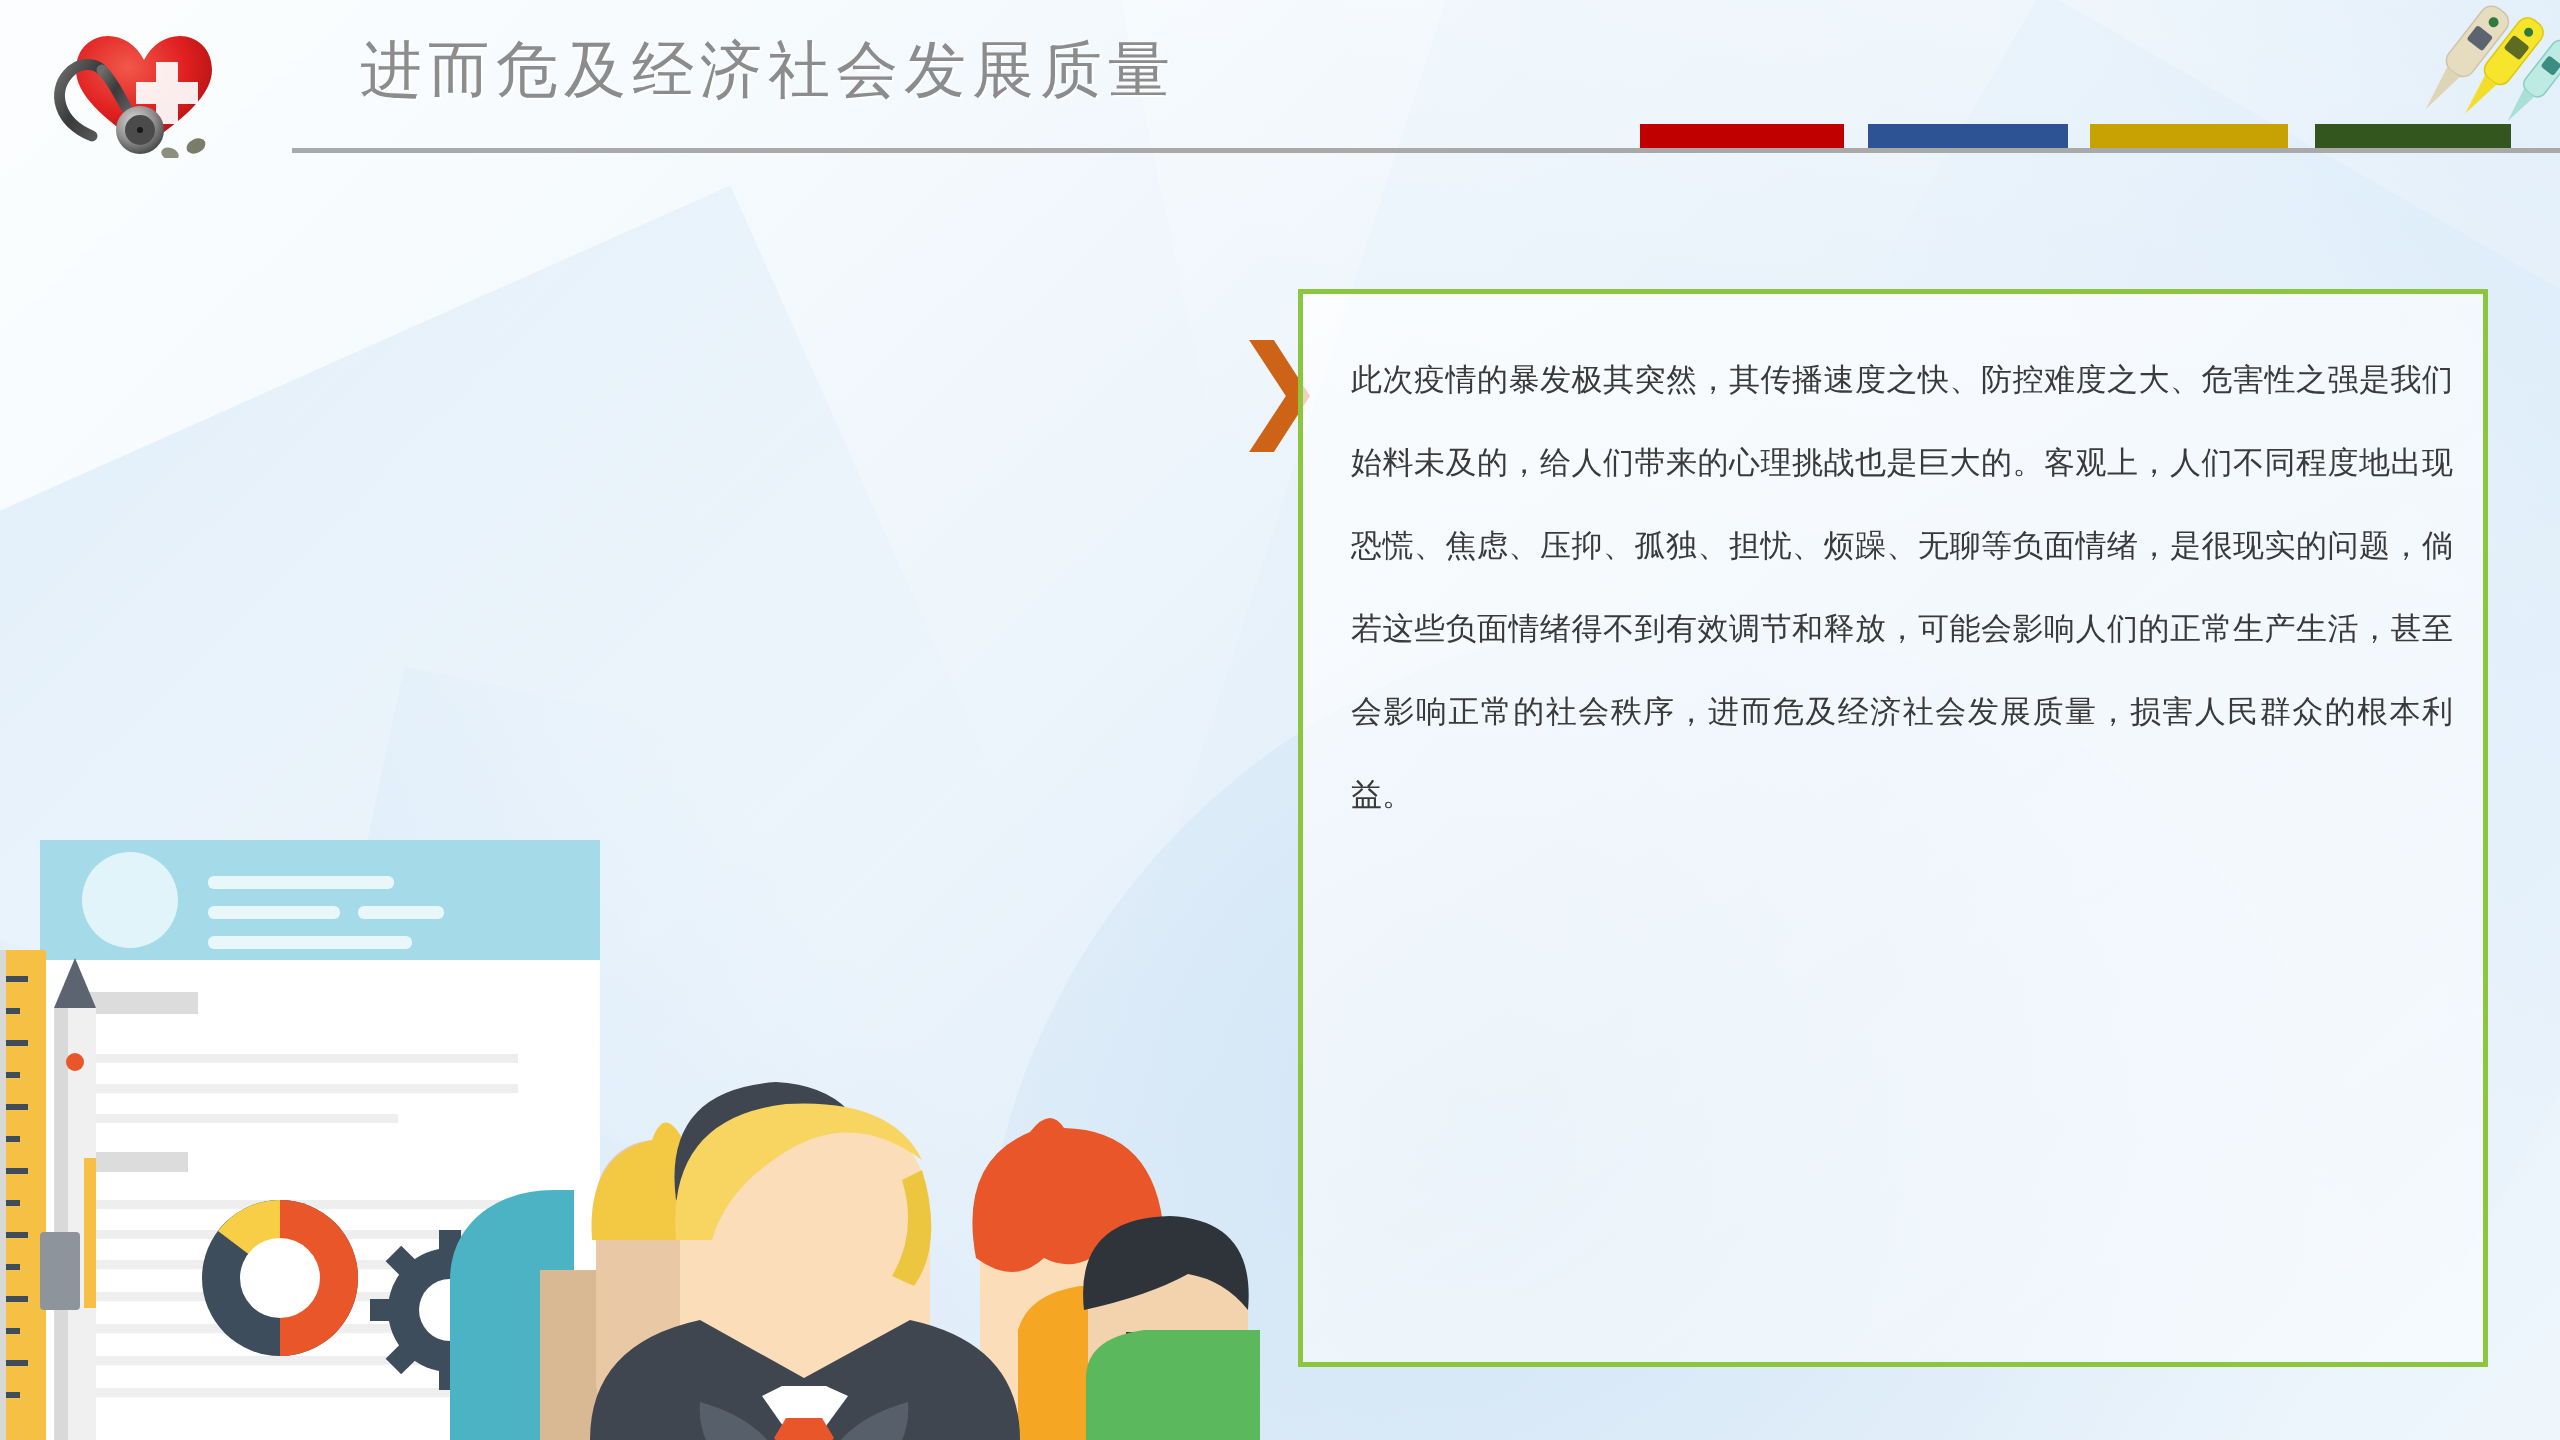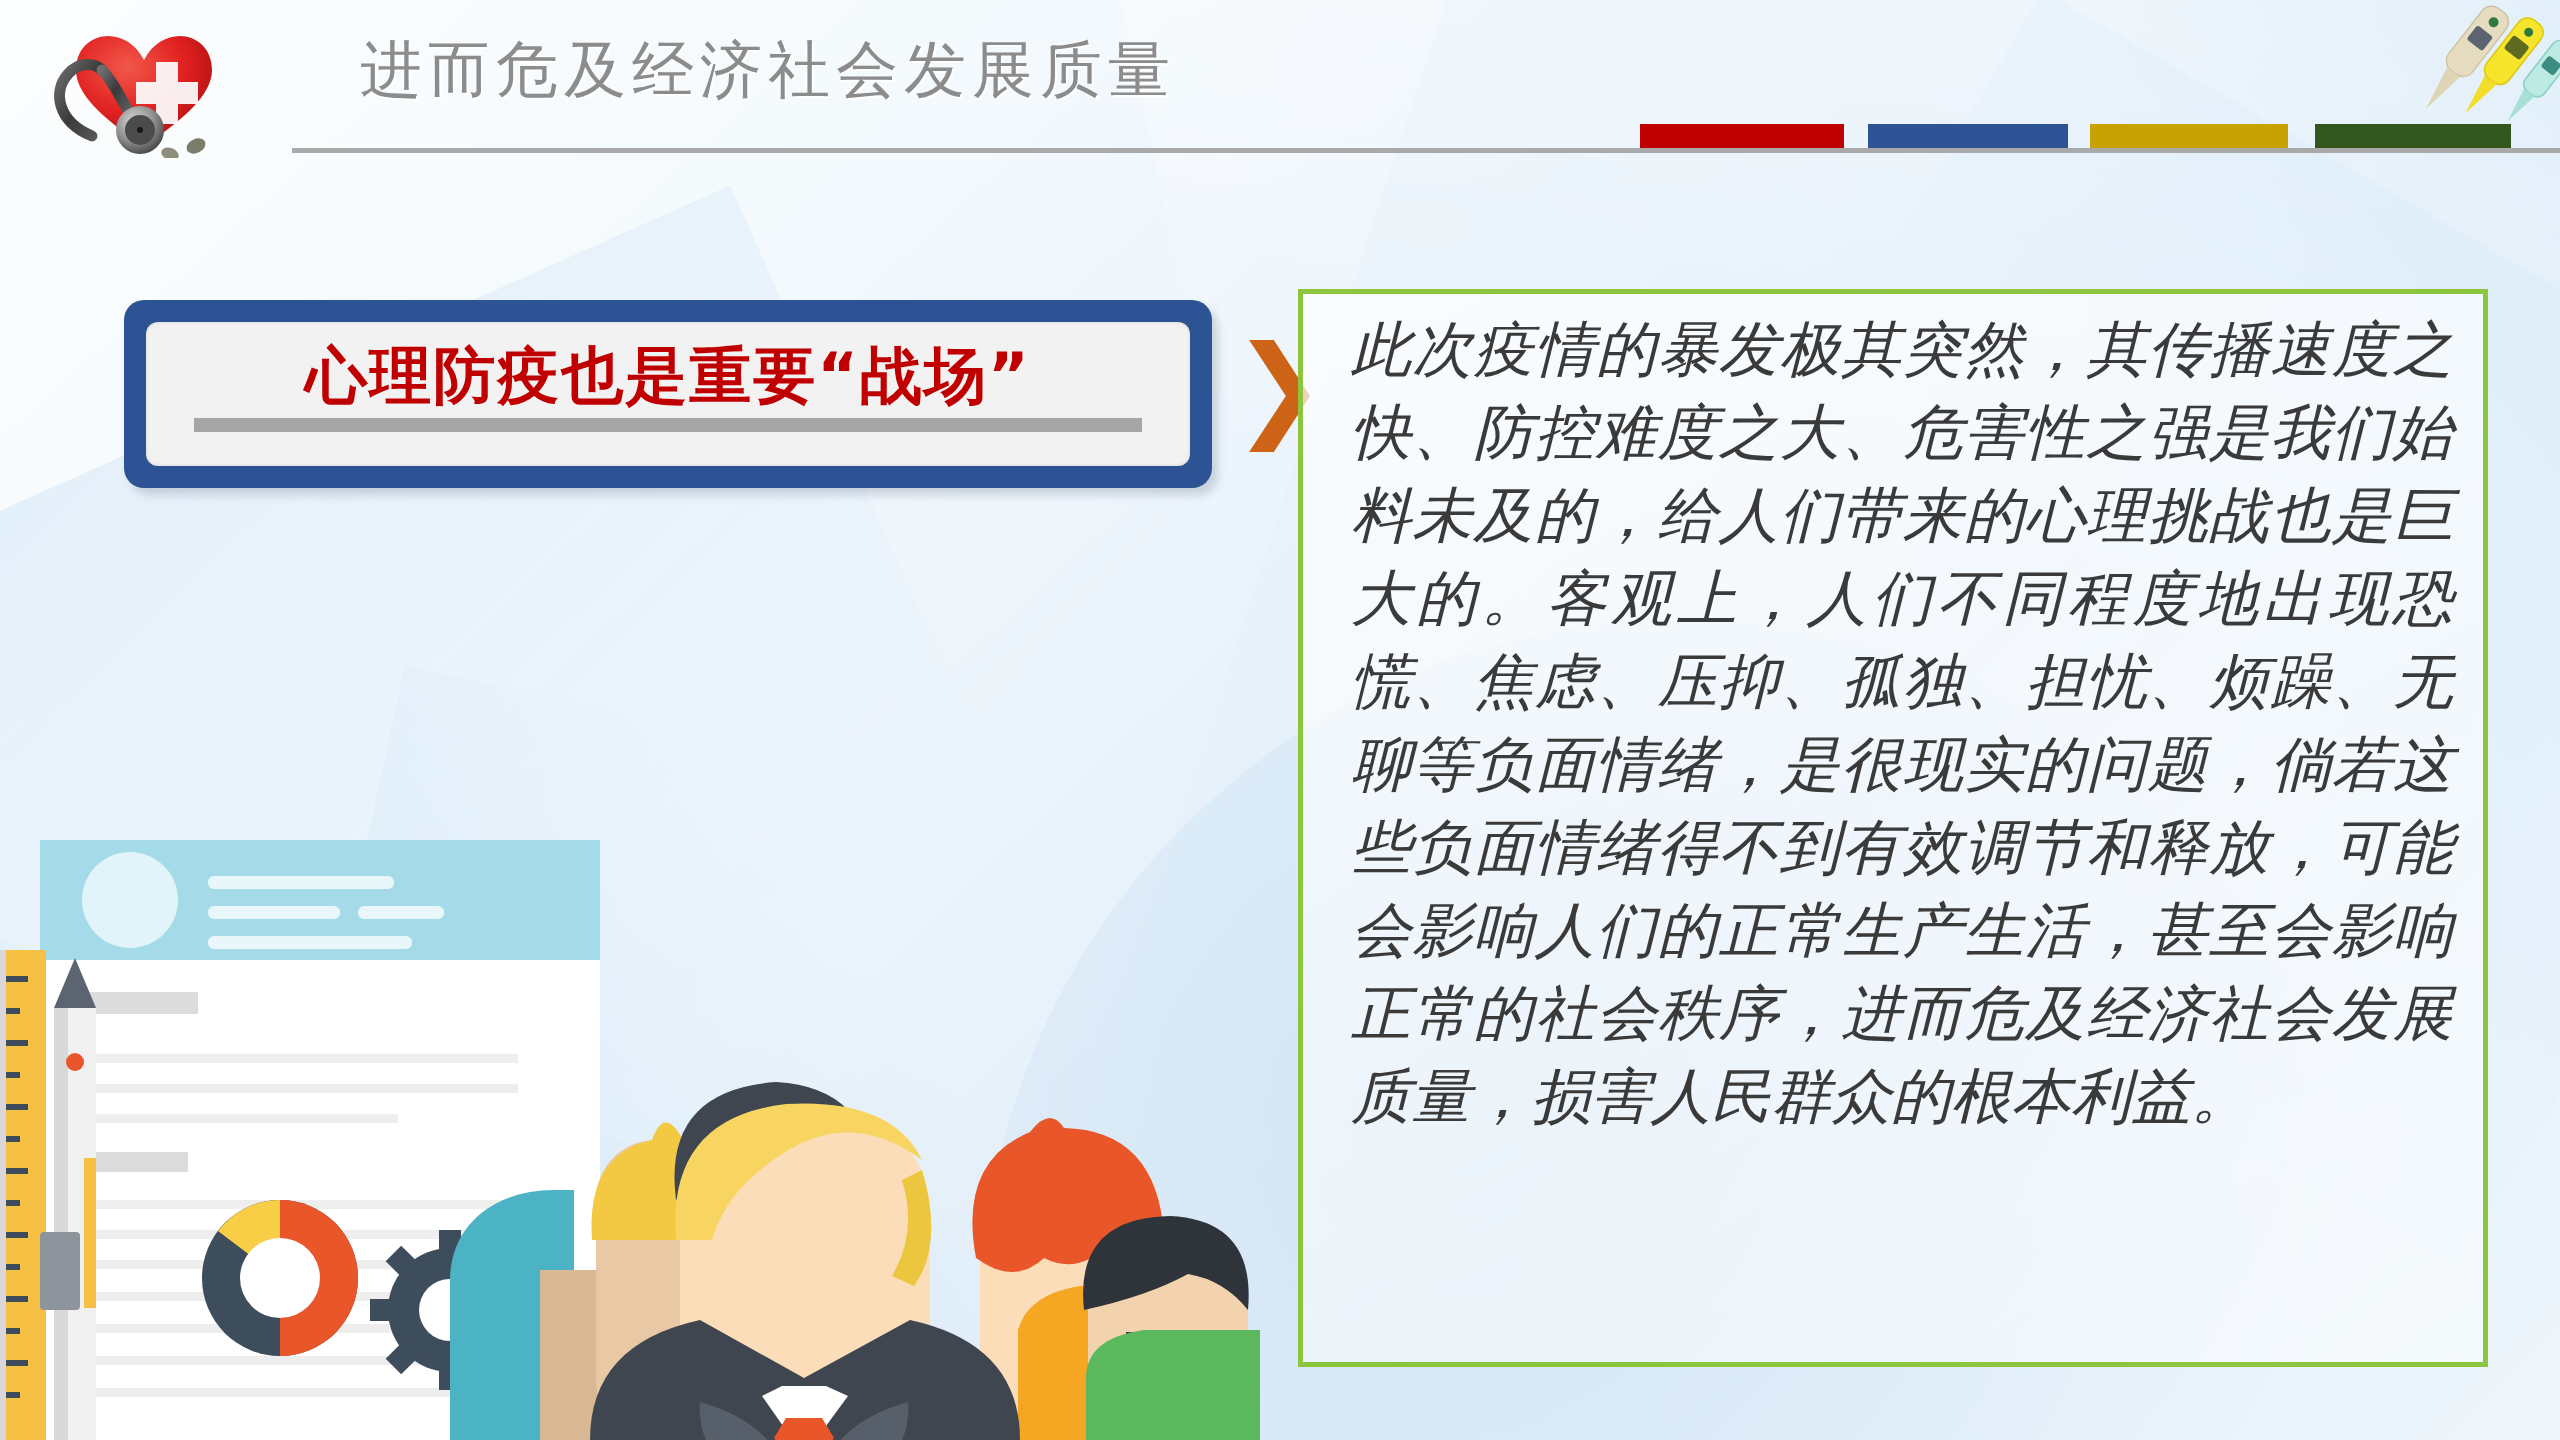--- a/index.html
+++ b/index.html
@@ -57,23 +57,23 @@
     white-space:nowrap;}
   .plaque-underline{position:absolute;left:48px;right:48px;bottom:34px;height:14px;
     background:#a6a6a6;}
   .chevron{position:absolute;left:1232px;top:336px;width:60px;height:116px;
     color:#cc6316;font-size:112px;line-height:100px;font-weight:700;}
 
   
   .card{position:absolute;left:1298px;top:289px;width:1180px;height:1068px;
     border:5px solid #8cc63f;
     background:linear-gradient(150deg,rgba(255,255,255,.72),rgba(255,255,255,.45));}
-  .card-text{position:absolute;left:48px;top:14px;right:30px;
-    font-size:60px;line-height:83px;color:#3a3a3a;text-align:justify;
-    letter-spacing:0px;font-style:italic;}
+  .card-text{position:absolute;left:48px;top:44px;right:30px;
+    font-size:31px;line-height:83px;color:#3a3a3a;text-align:justify;
+    letter-spacing:0px;}
 
   
   .illu{position:absolute;left:-20px;top:840px;width:1280px;height:600px;}
   .illu svg{display:block;}
 </style>
 </head>
 <body>
 
 <div class="slide">
 
@@ -145,26 +145,20 @@
         </g>
         <g transform="rotate(38 132 98)">
           <rect x="120" y="40" width="24" height="62" rx="9" fill="#bdeae2" stroke="#86cfc3" stroke-width="1.5"></rect>
           <rect x="124" y="60" width="16" height="14" rx="3" fill="#3a8d80"></rect>
           <path d="M125 102 h13 l-6 36 z" fill="#a9e0d6"></path>
         </g>
       </svg>
     </div>
   </div>
 
-  <div class="plaque">
-    <div class="plaque-inner">
-      <div class="plaque-text">心理防疫也是重要“战场”</div>
-      <div class="plaque-underline"></div>
-    </div>
-  </div>
   <div class="chevron">❯</div>
 
   <div class="card">
     <div class="card-text">此次疫情的暴发极其突然，其传播速度之快、防控难度之大、危害性之强是我们始料未及的，给人们带来的心理挑战也是巨大的。客观上，人们不同程度地出现恐慌、焦虑、压抑、孤独、担忧、烦躁、无聊等负面情绪，是很现实的问题，倘若这些负面情绪得不到有效调节和释放，可能会影响人们的正常生产生活，甚至会影响正常的社会秩序，进而危及经济社会发展质量，损害人民群众的根本利益。</div>
   </div>
 
   <div class="illu">
     <svg width="1280" height="600" viewBox="0 0 1280 600">
       <defs>
         <clipPath id="clipIllu">

